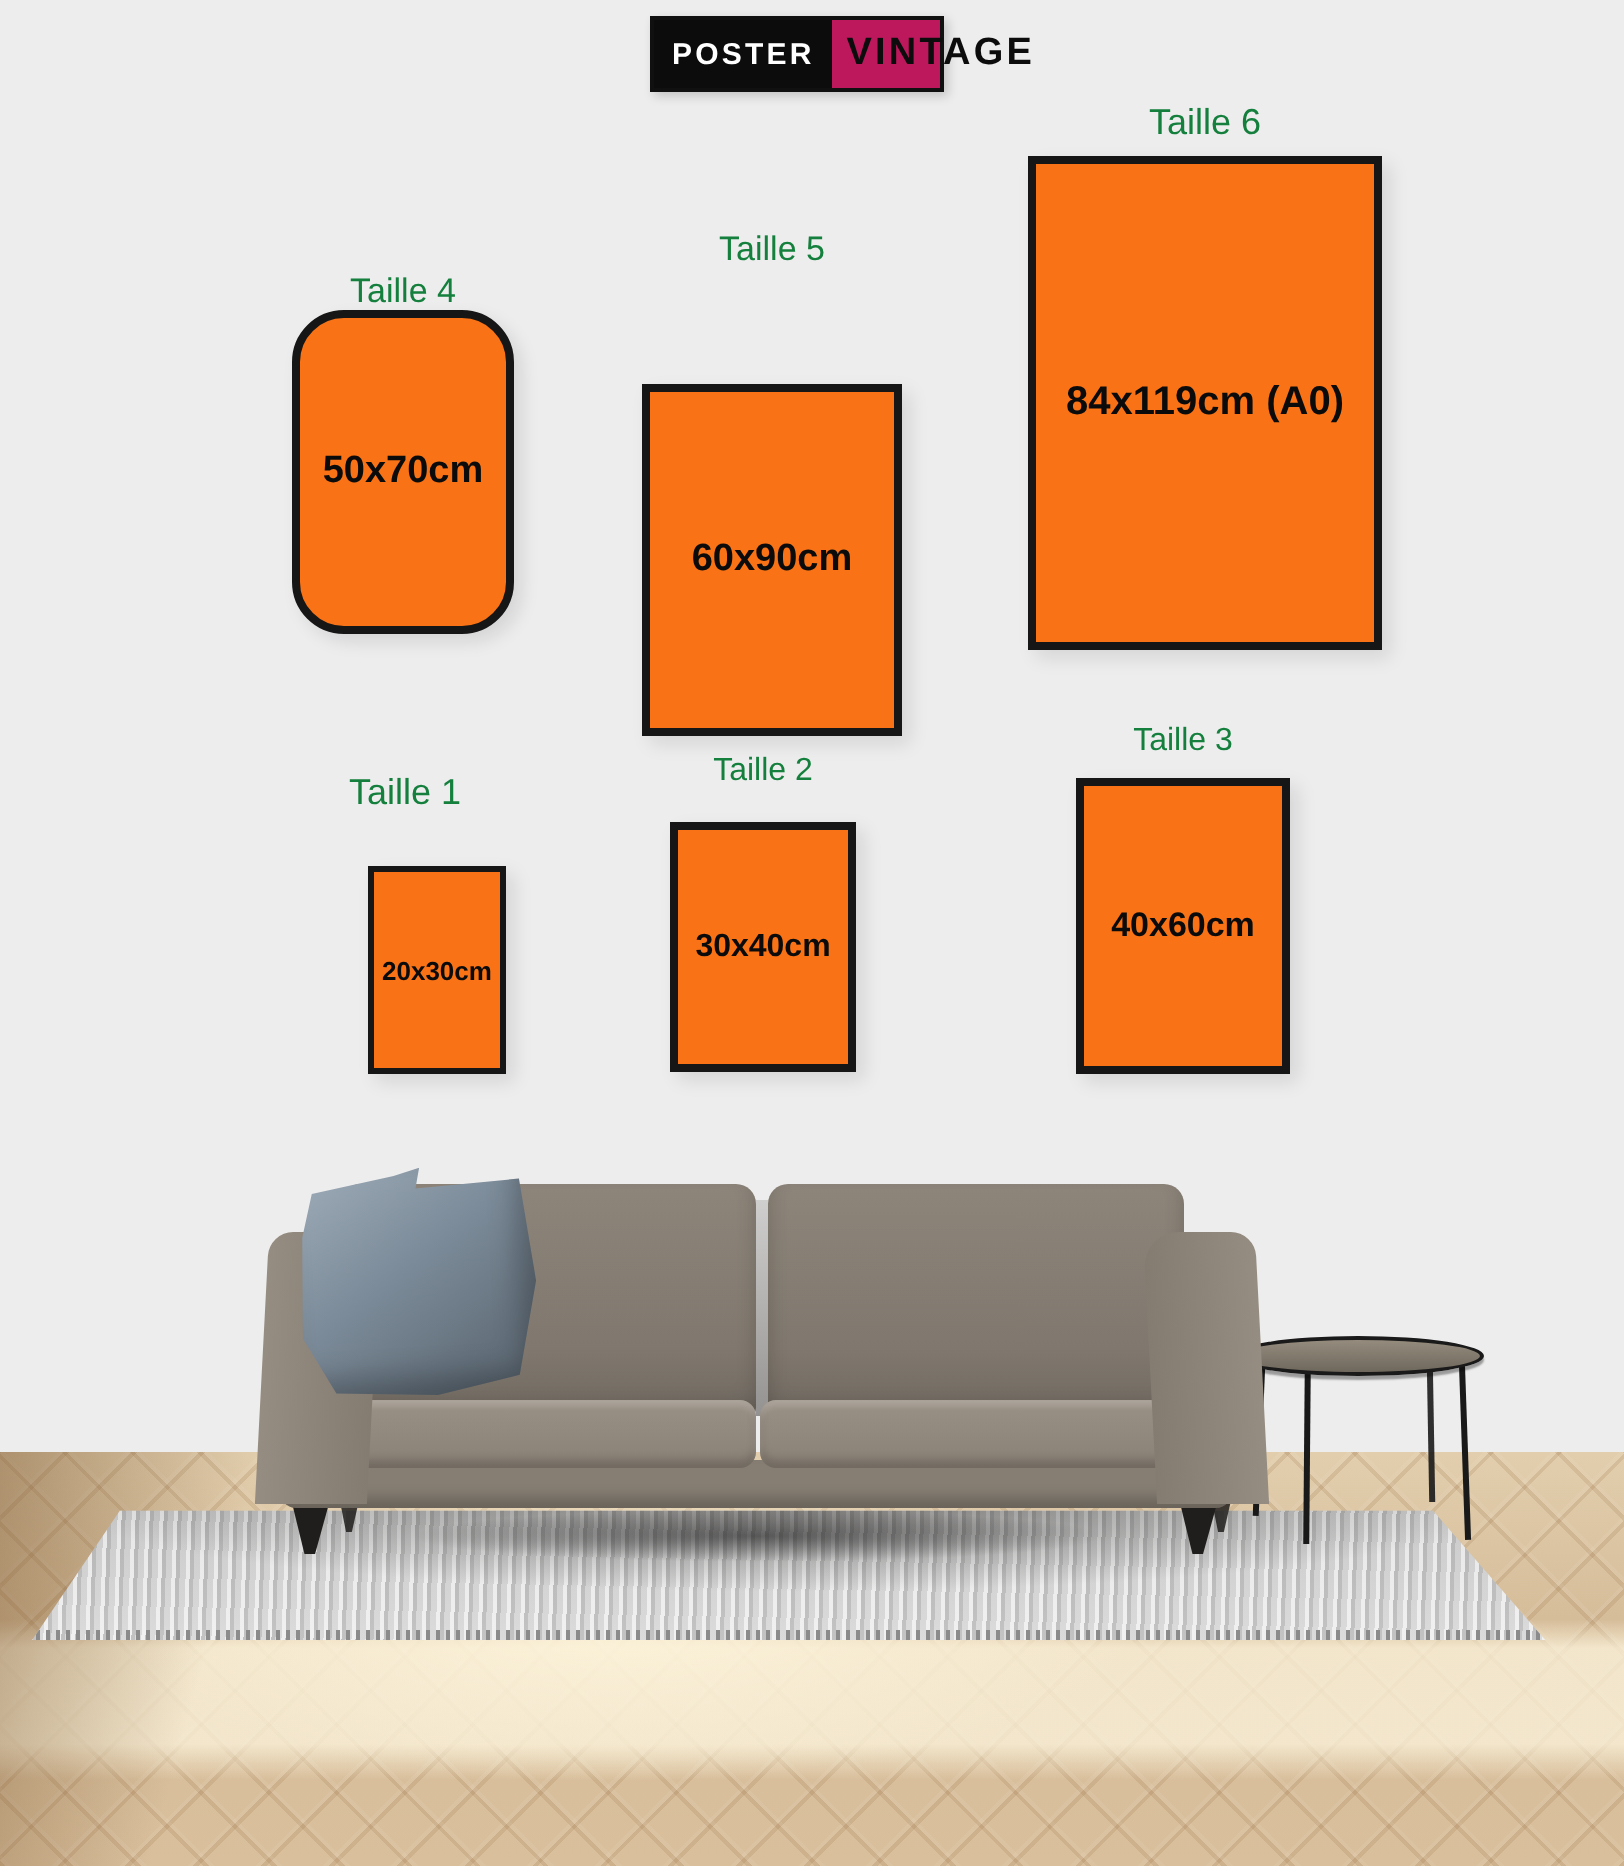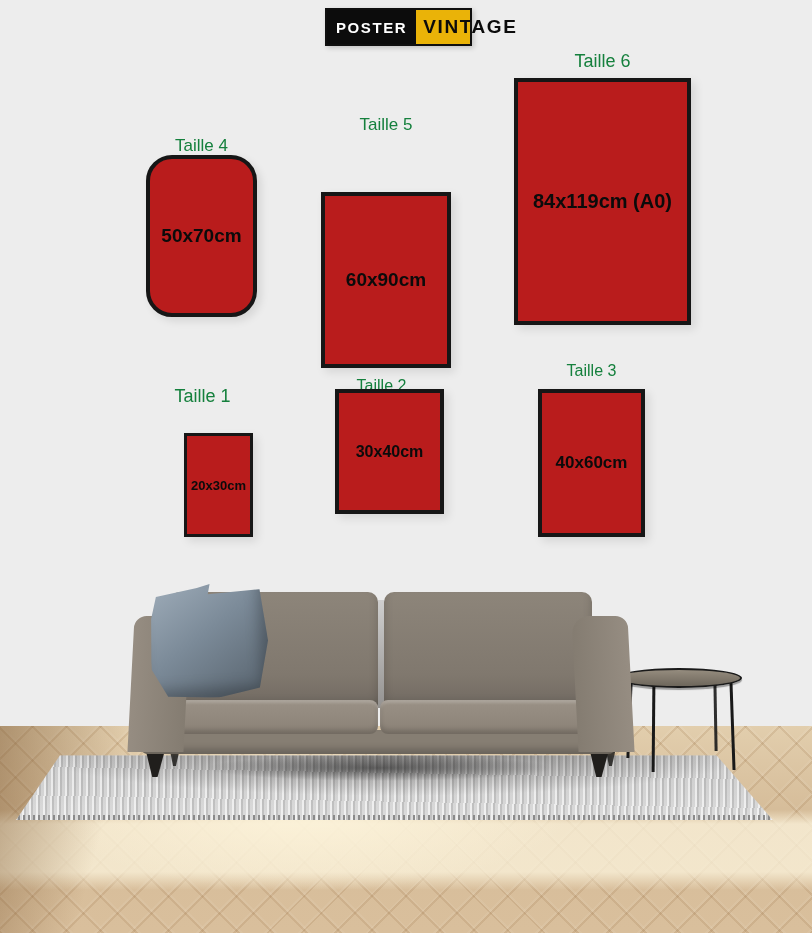--- a/index.html
+++ b/index.html
@@ -1,51 +1,51 @@
 <!DOCTYPE html>
 <html><head>
 <meta charset="utf-8">
 <style>
   html,body{margin:0;padding:0;}
   body{font-family:"Liberation Sans", sans-serif; background:#ffffff;}
   #stage{position:relative; width:812px; height:933px; background:#ededed; overflow:hidden;}
 
   
   #logo{position:absolute; left:325px; top:8px; width:147px; height:38px;
-        box-sizing:border-box; background:#eab308; border:2px solid #101010;
+        box-sizing:border-box; background:#be185d; border:2px solid #101010;
         display:flex; align-items:stretch; box-shadow:2px 2px 5px rgba(0,0,0,0.18);}
   .logo-left{background:#0c0c0c; color:#ffffff; display:flex; align-items:center;
         padding:0 9px; font-size:15px; font-weight:bold; letter-spacing:1.6px;}
   .logo-right{color:#0c0c0c; display:flex; align-items:center;
         padding:0 7px; font-size:19px; font-weight:bold; letter-spacing:1.6px;}
 
   
   .frame{position:absolute; box-sizing:border-box; border:4px solid #161616;
-         background:#b91c1c; display:flex; align-items:center; justify-content:center;
+         background:#f97316; display:flex; align-items:center; justify-content:center;
          box-shadow:4px 4px 9px rgba(0,0,0,0.10);}
   .dims{font-weight:bold; color:#0b0b0b; white-space:nowrap;}
   .flabel{position:absolute; font-weight:normal; color:#15803d; text-align:center;}
 
   #f4{left:146px; top:155px; width:111px; height:162px;border-radius:26px;}
   #l4{left:146px; top:136px; width:111px; font-size:17px;}
   #f4 .dims{font-size:19px;}
 
   #f5{left:321px; top:144px; width:130px; height:176px;margin-top:48px;}
   #l5{left:321px; top:115px; width:130px; font-size:17px;}
   #f5 .dims{font-size:19px;}
 
   #f6{left:514px; top:78px; width:177px; height:247px;}
   #l6{left:514px; top:51px; width:177px; font-size:18px;}
   #f6 .dims{font-size:20px;}
 
   #f1{left:184px; top:433px; width:69px; height:104px; border-width:3px;}
   #l1{left:168px; top:386px; width:69px; font-size:18px;}
   #f1 .dims{font-size:13px;}
 
-  #f2{left:335px; top:389px; width:109px; height:125px;}
+  #f2{left:335px; top:411px; width:93px; height:125px;}
   #l2{left:335px; top:377px; width:93px; font-size:16px;}
   #f2 .dims{font-size:16px;}
 
   #f3{left:538px; top:389px; width:107px; height:148px;}
   #l3{left:538px; top:362px; width:107px; font-size:16px;}
   #f3 .dims{font-size:17px;}
 
   
   #floor{position:absolute; left:0; top:726px; width:812px; height:207px;
     background:

